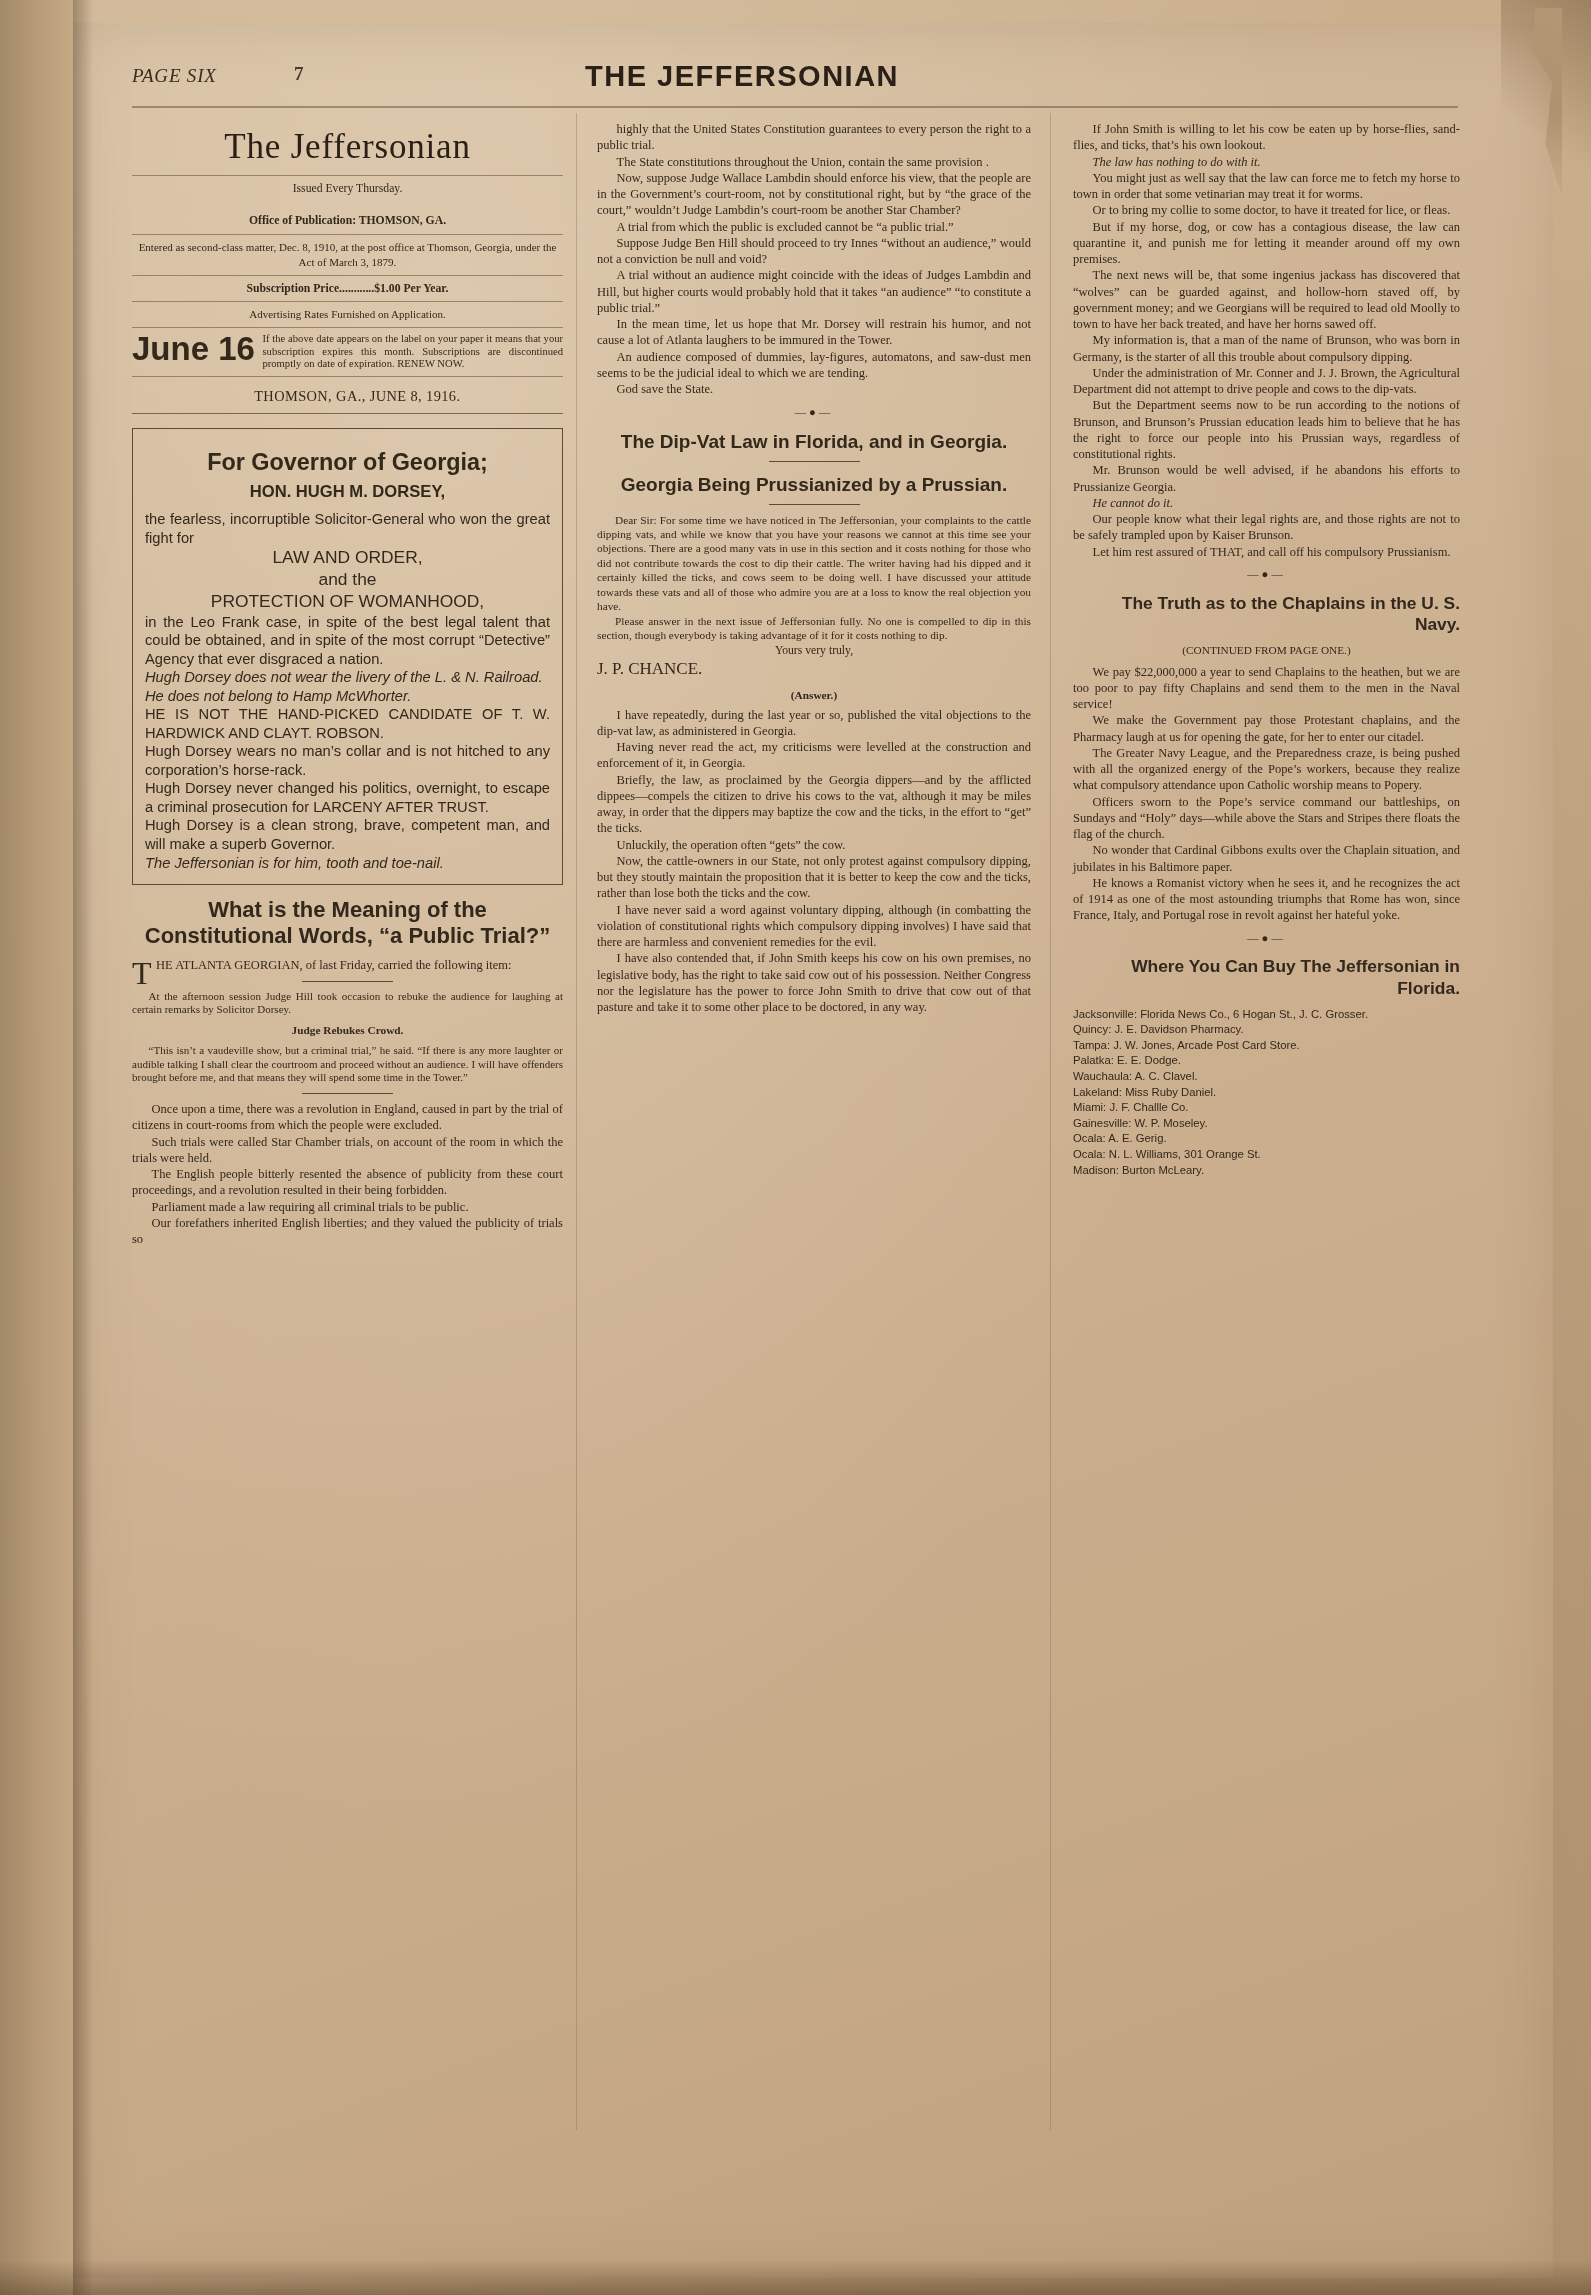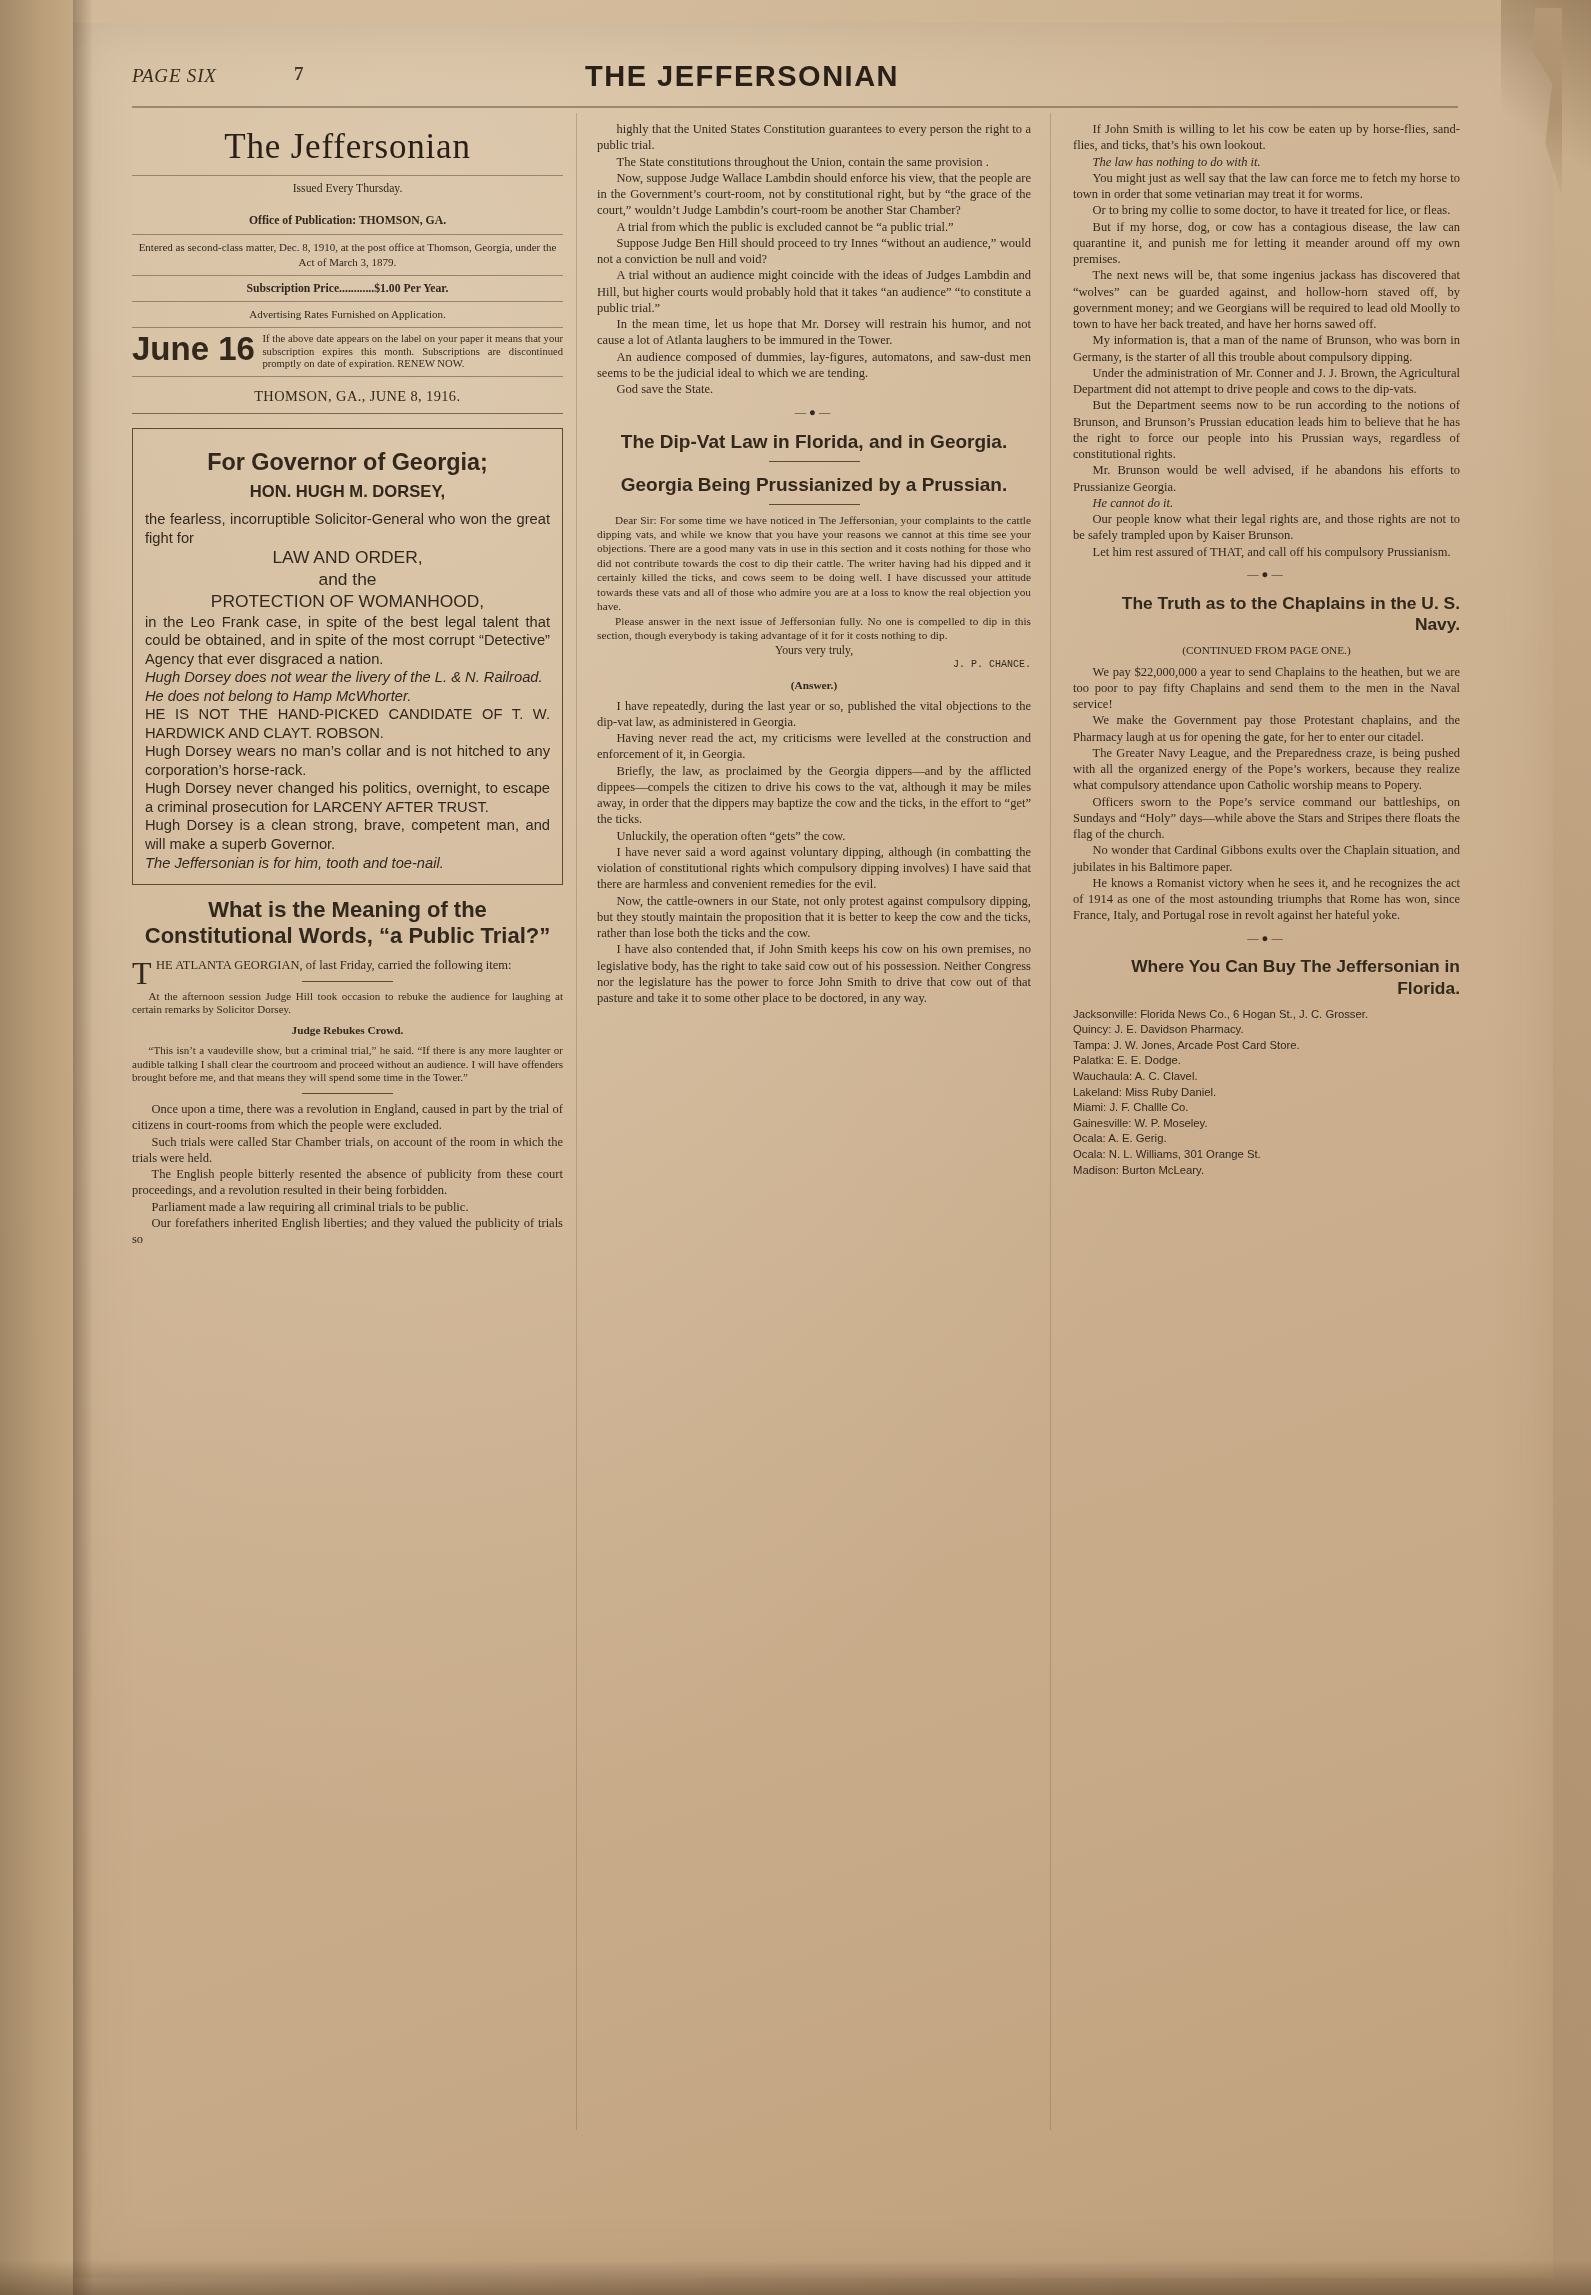--- a/index.html
+++ b/index.html
@@ -82,21 +82,21 @@
   .h1{font-size:22px;line-height:1.2;margin:12px 0 7.6px;}
   .h2{font-size:17.4px;line-height:1.25;margin:10.6px 0 6.8px;text-align:right;}
   .h3{font-size:19px;line-height:1.25;margin:10.6px 0 6.8px;}
 
   .dropcap::first-letter{font-size:32px;line-height:26px;float:left;padding:3px 4.5px 0 0;font-family:"Liberation Serif",serif;}
 
   .quoteblk{font-size:11px;line-height:1.25;text-indent:16.6px;margin:6px 0;}
   .smallcenter{text-align:center;text-indent:0;font-size:11.3px;font-weight:bold;margin:4.5px 0;}
 
   .letter{font-size:11.3px;line-height:1.28;text-indent:18px;}
-  .sig{text-align:right;text-indent:0;font-size:10px;font-family:Liberation Mono, monospace;}
+  .sig{text-align:left;text-indent:0;font-size:17px;}
   .yours{text-align:center;text-indent:0;font-size:11.7px;}
 
   .dinkus{text-align:center;text-indent:0;letter-spacing:3px;margin:7.6px 0;font-size:11.3px;}
   .shortrule{width:91px;height:0.8px;background:#5c4a36;margin:7.6px auto;}
 
   .fl-list{font-family:"Liberation Sans",sans-serif;font-size:11.3px;line-height:1.38;text-indent:0;}
   .smallcaps{font-variant:small-caps;}
 
   .bind{position:absolute;left:0;top:0;width:73px;height:2295px;
     background:linear-gradient(90deg,#9d8463 0%,#b79a75 55%,#c2a782 100%);opacity:.9;}
@@ -199,22 +199,22 @@
     <p class="letter">Dear Sir:  For some time we have noticed in The Jeffersonian, your complaints to the cattle dipping vats, and while we know that you have your reasons we cannot at this time see your objections.  There are a good many vats in use in this section and it costs nothing for those who did not contribute towards the cost to dip their cattle.  The writer having had his dipped and it certainly killed the ticks, and cows seem to be doing well.  I have discussed your attitude towards these vats and all of those who admire you are at a loss to know the real objection you have.</p>
     <p class="letter">Please answer in the next issue of Jeffersonian fully.  No one is compelled to dip in this section, though everybody is taking advantage of it for it costs nothing to dip.</p>
     <p class="yours">Yours very truly,</p>
     <p class="sig">J. P. CHANCE.</p>
 
     <p class="smallcenter" style="margin-top:7.6px">(Answer.)</p>
     <p>I have repeatedly, during the last year or so, published the vital objections to the dip-vat law, as administered in Georgia.</p>
     <p>Having never read the act, my criticisms were levelled at the construction and enforcement of it, in Georgia.</p>
     <p>Briefly, the law, as proclaimed by the Georgia dippers—and by the afflicted dippees—compels the citizen to drive his cows to the vat, although it may be miles away, in order that the dippers may baptize the cow and the ticks, in the effort to “get” the ticks.</p>
     <p>Unluckily, the operation often “gets” the cow.</p>
+    <p>Now, the cattle-owners in our State, not only protest against compulsory dipping, but they stoutly maintain the proposition that it is better to keep the cow and the ticks, rather than lose both the ticks and the cow.</p>
     <p>I have never said a word against voluntary dipping, although (in combatting the violation of constitutional rights which compulsory dipping involves) I have said that there are harmless and convenient remedies for the evil.</p>
-    <p>Now, the cattle-owners in our State, not only protest against compulsory dipping, but they stoutly maintain the proposition that it is better to keep the cow and the ticks, rather than lose both the ticks and the cow.</p>
     <p>I have also contended that, if John Smith keeps his cow on his own premises, no legislative body, has the right to take said cow out of his possession.  Neither Congress nor the legislature has the power to force John Smith to drive that cow out of that pasture and take it to some other place to be doctored, in any way.</p>
   </div>
 
   <div class="col c3">
     <p>If John Smith is willing to let his cow be eaten up by horse-flies, sand-flies, and ticks, that’s his own lookout.</p>
     <p style="font-style:italic">The law has nothing to do with it.</p>
     <p>You might just as well say that the law can force me to fetch my horse to town in order that some vetinarian may treat it for worms.</p>
     <p>Or to bring my collie to some doctor, to have it treated for lice, or fleas.</p>
     <p>But if my horse, dog, or cow has a contagious disease, the law can quarantine it, and punish me for letting it meander around off my own premises.</p>
     <p>The next news will be, that some ingenius jackass has discovered that “wolves” can be guarded against, and hollow-horn staved off, by government money; and we Georgians will be required to lead old Moolly to town to have her back treated, and have her horns sawed off.</p>

